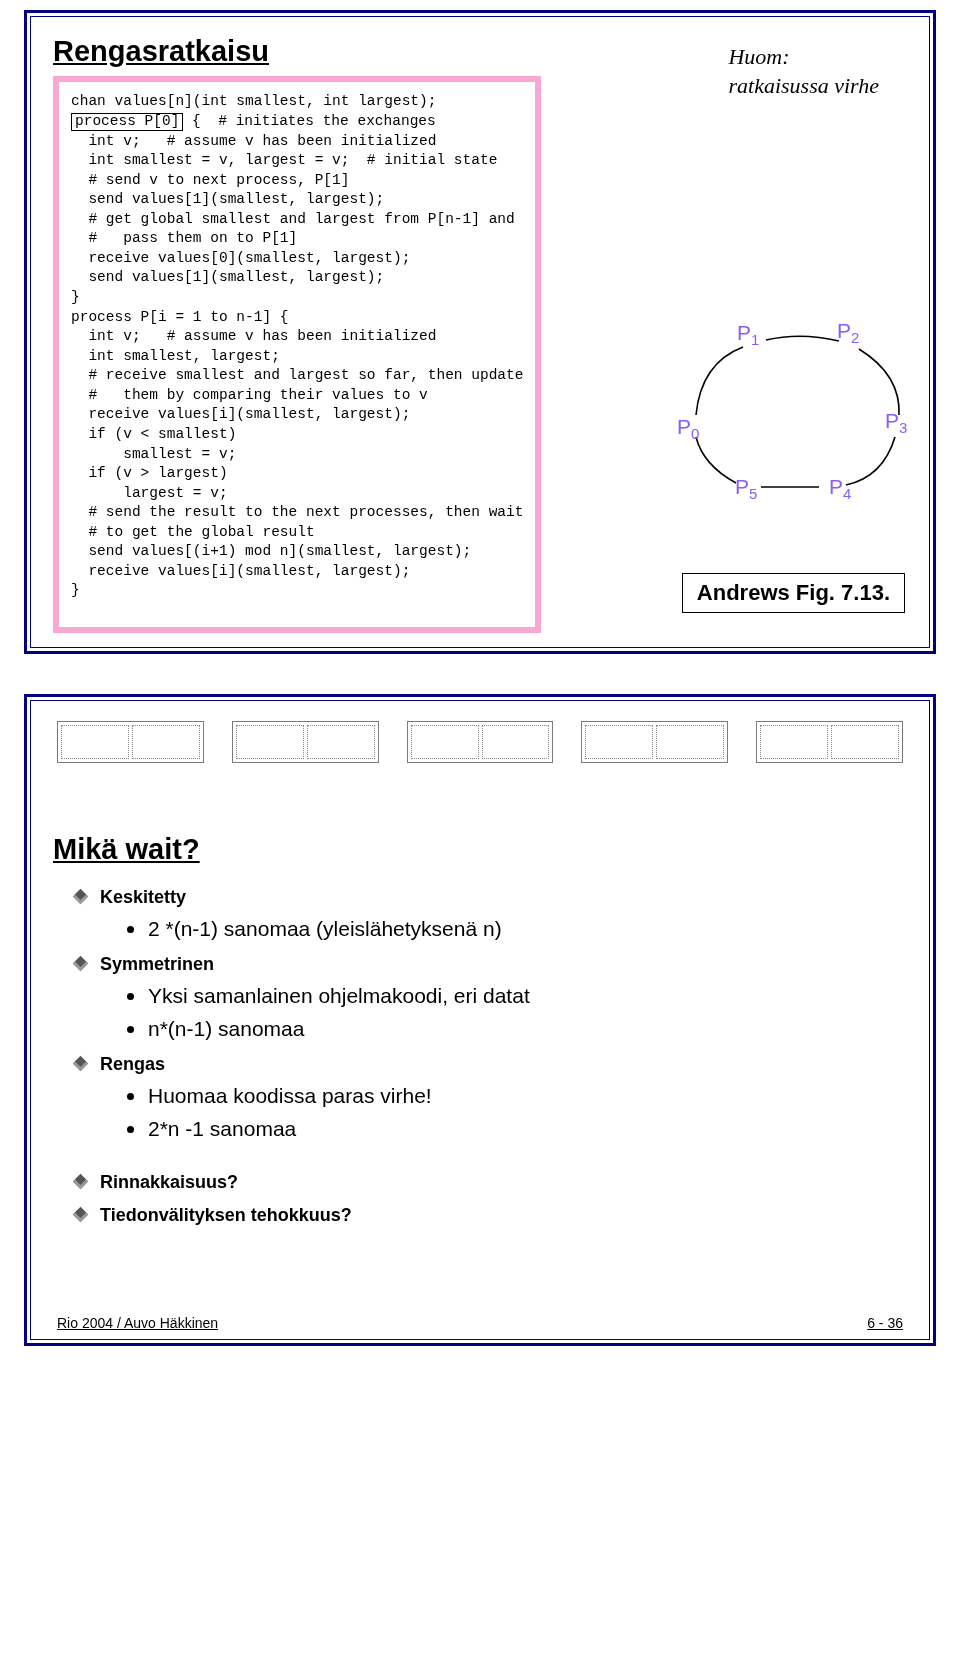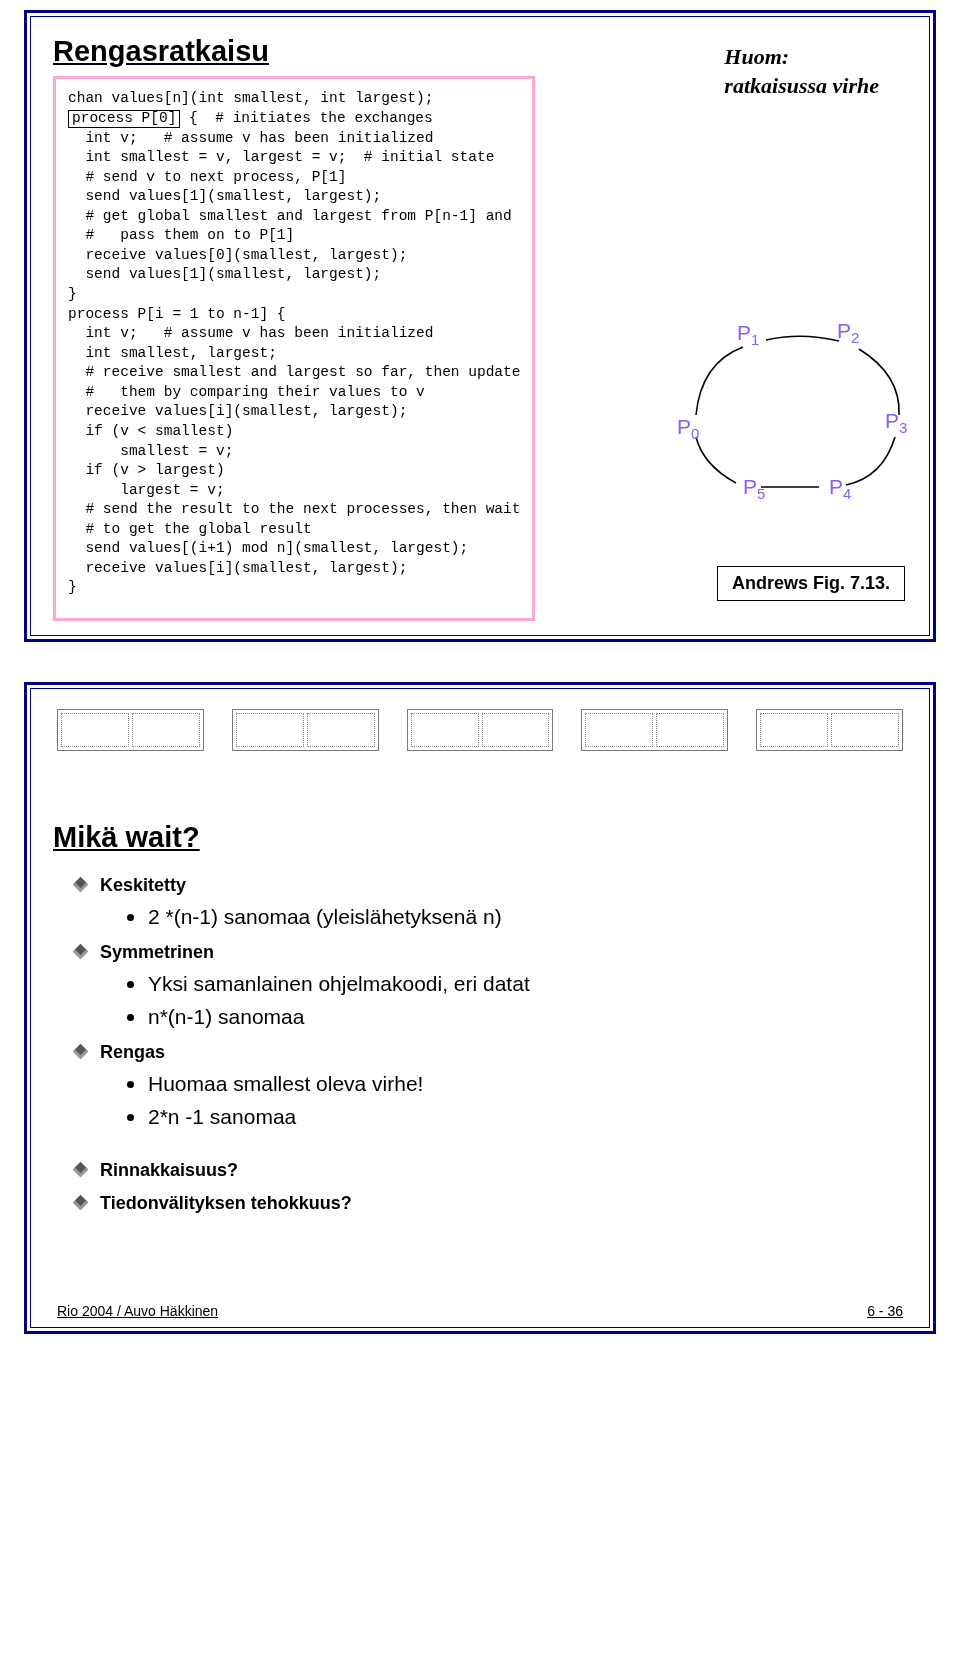--- a/index.html
+++ b/index.html
@@ -27,43 +27,43 @@
   }
   .title {
     font-family: "Arial Black", Arial, sans-serif;
     font-weight: 900;
     font-size: 29px;
     text-decoration: underline;
     color: #000;
     margin-bottom: 8px;
   }
   .code-box {
-    border: 3px solid #f9a8d4;
-    padding: 10px 12px 20px 12px;
+    border: 6px solid #f9a8d4;
+    padding: 10px 12px 26px 12px;
     font-family: "Courier New", monospace;
     font-size: 14.5px;
     line-height: 1.35;
     white-space: pre;
     display: inline-block;
     vertical-align: top;
   }
   .code-box .boxline {
     border: 1px solid #000;
     padding: 0 3px;
     display: inline-block;
     line-height: 1.1;
     margin-bottom: 1px;
   }
   .right-note {
     position: absolute;
     top: 26px;
     right: 50px;
     font-family: Georgia, "Times New Roman", serif;
     font-style: italic;
-    font-weight: bold;
+    font-weight: normal;
     font-size: 22px;
     line-height: 1.3;
     color: #000;
   }
   .ring-diagram {
     position: absolute;
     right: 18px;
     top: 290px;
     width: 260px;
     height: 210px;
@@ -76,21 +76,21 @@
   }
   .sub { font-size: 15px; vertical-align: sub; }
   .andrews-box {
     position: absolute;
     right: 24px;
     bottom: 34px;
     border: 1.5px solid #000;
     padding: 6px 14px;
     font-family: Arial, sans-serif;
     font-weight: bold;
-    font-size: 18px;
+    font-size: 22px;
     background: #fff;
   }
   
   .boxrow {
     display: flex;
     gap: 28px;
     margin-bottom: 70px;
     margin-top: 2px;
     padding: 0 4px;
   }
@@ -205,21 +205,21 @@
           <path d="M 244 130 Q 232 170 195 178"></path>
           <path d="M 168 180 L 110 180"></path>
           <path d="M 85 176 Q 52 158 45 130"></path>
         </g>
       </svg>
       <div class="ring-label" style="left:26px; top:108px;"><span>P</span><span class="sub">0</span></div>
       <div class="ring-label" style="left:86px; top:14px;"><span>P</span><span class="sub">1</span></div>
       <div class="ring-label" style="left:186px; top:12px;"><span>P</span><span class="sub">2</span></div>
       <div class="ring-label" style="left:234px; top:102px;"><span>P</span><span class="sub">3</span></div>
       <div class="ring-label" style="left:178px; top:168px;"><span>P</span><span class="sub">4</span></div>
-      <div class="ring-label" style="left:92px; top:168px;"><span>P</span><span class="sub">5</span></div>
+      <div class="ring-label" style="left:84px; top:168px;"><span>P</span><span class="sub">5</span></div>
     </div>
 
     <div class="andrews-box">Andrews Fig. 7.13.</div>
   </div>
 </div>
 
 <div class="slide">
   <div class="slide-inner" style="min-height:640px;">
 
     <div class="boxrow">
@@ -249,21 +249,21 @@
 
     <div class="bullets">
       <div class="b1"><span class="diamond"></span><span>Keskitetty</span></div>
       <div class="b2"><span class="dot"></span><span>2 *(n-1) sanomaa (yleislähetyksenä n)</span></div>
 
       <div class="b1"><span class="diamond"></span><span>Symmetrinen</span></div>
       <div class="b2"><span class="dot"></span><span>Yksi samanlainen ohjelmakoodi, eri datat</span></div>
       <div class="b2"><span class="dot"></span><span>n*(n-1) sanomaa</span></div>
 
       <div class="b1"><span class="diamond"></span><span>Rengas</span></div>
-      <div class="b2"><span class="dot"></span><span>Huomaa smallest oleva virhe!</span></div>
+      <div class="b2"><span class="dot"></span><span>Huomaa koodissa paras virhe!</span></div>
       <div class="b2"><span class="dot"></span><span>2*n -1 sanomaa</span></div>
 
       <div style="height:18px"></div>
 
       <div class="b1"><span class="diamond"></span><span>Rinnakkaisuus?</span></div>
       <div class="b1"><span class="diamond"></span><span>Tiedonvälityksen tehokkuus?</span></div>
     </div>
 
     <div class="footer">
       <span>Rio 2004 / Auvo Häkkinen</span>

